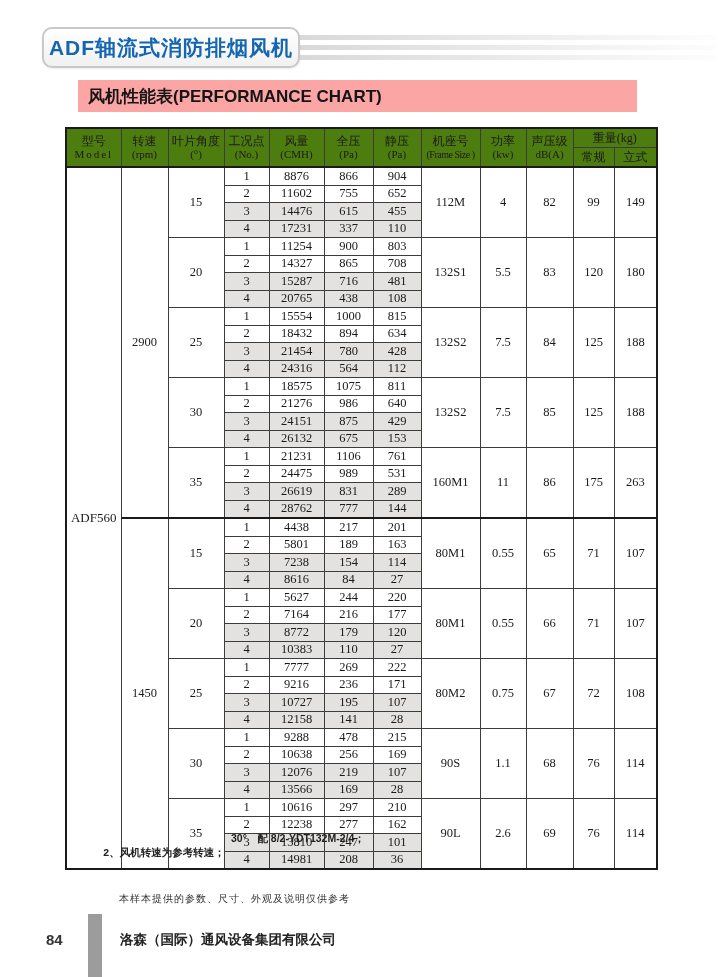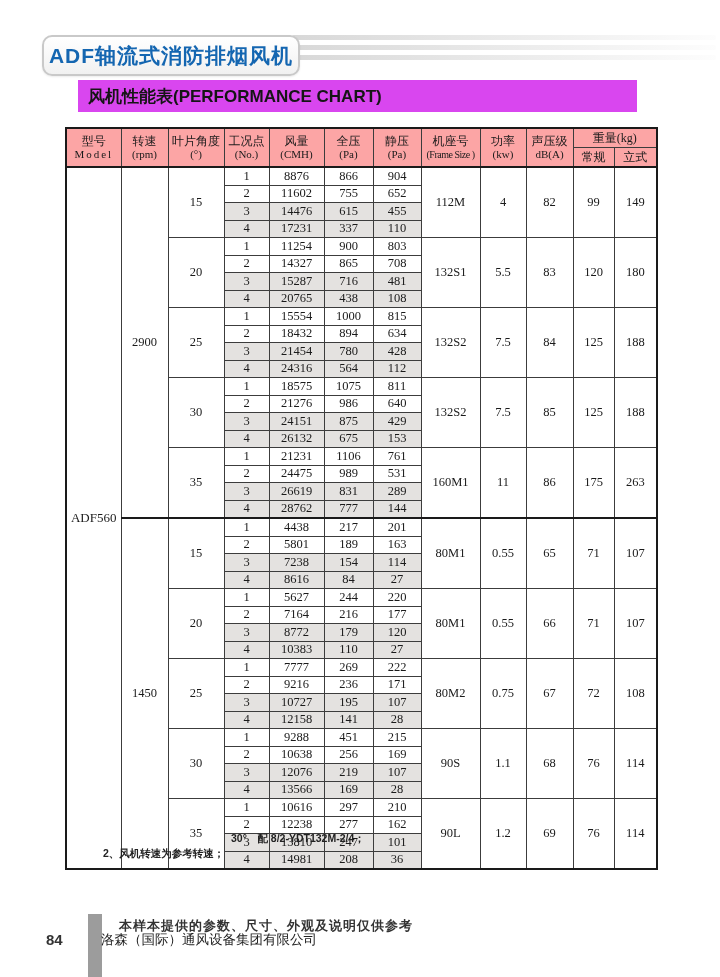--- a/index.html
+++ b/index.html
@@ -6,65 +6,65 @@
   body{
     width:720px;height:977px;position:relative;background:#ffffff;
     font-family:"Liberation Sans",sans-serif;color:#1a1a1a;overflow:hidden;
   }
   
   .title-box{
     position:absolute;left:42px;top:27px;width:254px;height:37px;
     background:linear-gradient(#ffffff,#f1f1f1);
     border:2px solid #c9c9c9;border-radius:10px;
     display:flex;align-items:center;justify-content:center;
-    box-shadow:0 1px 2px rgba(0,0,0,0.08);z-index:2;margin-top:8px;
+    box-shadow:0 1px 2px rgba(0,0,0,0.08);z-index:2;
   }
   .title-box span{
     color:#1466b1;font-size:21px;font-weight:bold;letter-spacing:1px;
   }
   .stripe{
     position:absolute;height:5px;left:292px;width:424px;z-index:1;
     background:linear-gradient(to right,#d8d8d8,rgba(240,240,240,0.15));
     border-radius:2px;
   }
   .stripe.s1{top:35px}.stripe.s2{top:45px}.stripe.s3{top:55px}
   .section-band{
     position:absolute;left:78px;top:80px;width:559px;height:32px;
-    background:#d946ef;display:flex;align-items:center;
+    background:#fca5a5;display:flex;align-items:center;
   }
   .section-band span{font-size:17px;font-weight:bold;color:#151515;padding-left:10px;}
   
   .tbl-wrap{position:absolute;left:65px;top:127px;}
   table{border-collapse:collapse;table-layout:fixed;width:591px;
     font-family:"Liberation Serif",serif;}
   th,td{border:1px solid #3c3c3c;text-align:center;vertical-align:middle;padding:0;
     overflow:hidden;white-space:nowrap;}
   table{border:2px solid #1a1a1a;}
-  thead th{font-weight:normal;font-size:12px;height:18px;line-height:13px;background:#fca5a5;}
+  thead th{font-weight:normal;font-size:12px;height:18px;line-height:13px;background:#4d7c0f;}
   thead .unit{font-size:11px;}
   thead .frame-unit{font-size:10px;letter-spacing:-0.5px;}
   thead .model-en{letter-spacing:2px;font-size:11px;}
   tbody tr:first-child td{border-top:2px solid #1a1a1a;}
   tbody td{height:16.5px;font-size:12.5px;}
   td.shade{background:#e4e2e0;}
   tr.rpm-divider td{border-top:2px solid #1a1a1a;}
   td.model-cell{font-size:13px;}
   td.merged{font-size:12.5px;}
   
   .notes{position:absolute;left:68px;top:831px;width:600px;
     font-size:10.5px;font-weight:600;color:#222;}
   .notes div{height:14.9px;line-height:14.9px;white-space:nowrap;}
-  .notes .ind1{padding-left:35px;}
+  .notes .ind1{padding-left:35px;font-family:Liberation Mono, monospace;}
   .notes .ind2{padding-left:163px;}
   
   .page-num{position:absolute;left:46px;top:931px;font-size:15px;color:#333;font-weight:600;}
   .footer-bar{position:absolute;left:88px;top:914px;width:14px;height:63px;background:#9c9c9c;}
-  .footer-disclaimer{position:absolute;left:119px;top:917px;font-size:13px;font-weight:bold;
+  .footer-disclaimer{position:absolute;left:119px;top:892px;font-size:10px;font-weight:normal;
     color:#333;letter-spacing:1px;}
-  .footer-company{position:absolute;left:101px;top:931px;font-size:13.5px;font-weight:normal;color:#222;}
+  .footer-company{position:absolute;left:120px;top:931px;font-size:13.5px;font-weight:bold;color:#222;}
 </style>
 </head>
 <body>
 
 <div class="title-box">
   <span>ADF轴流式消防排烟风机</span>
 </div>
 <div class="stripe s1"></div>
 <div class="stripe s2"></div>
 <div class="stripe s3"></div>
@@ -385,21 +385,21 @@
         <tr>
           <td class="shade">4</td>
           <td class="shade">12158</td>
           <td class="shade">141</td>
           <td class="shade">28</td>
         </tr>
         <tr>
           <td class="merged" rowspan="4">30</td>
           <td>1</td>
           <td>9288</td>
-          <td>451</td>
+          <td>478</td>
           <td>215</td>
           <td class="merged" rowspan="4">90S</td>
           <td class="merged" rowspan="4">1.1</td>
           <td class="merged" rowspan="4">68</td>
           <td class="merged" rowspan="4">76</td>
           <td class="merged" rowspan="4">114</td>
         </tr>
         <tr>
           <td>2</td>
           <td>10638</td>
@@ -418,21 +418,21 @@
           <td class="shade">169</td>
           <td class="shade">28</td>
         </tr>
         <tr>
           <td class="merged" rowspan="4">35</td>
           <td>1</td>
           <td>10616</td>
           <td>297</td>
           <td>210</td>
           <td class="merged" rowspan="4">90L</td>
-          <td class="merged" rowspan="4">1.2</td>
+          <td class="merged" rowspan="4">2.6</td>
           <td class="merged" rowspan="4">69</td>
           <td class="merged" rowspan="4">76</td>
           <td class="merged" rowspan="4">114</td>
         </tr>
         <tr>
           <td>2</td>
           <td>12238</td>
           <td>277</td>
           <td>162</td>
         </tr>

